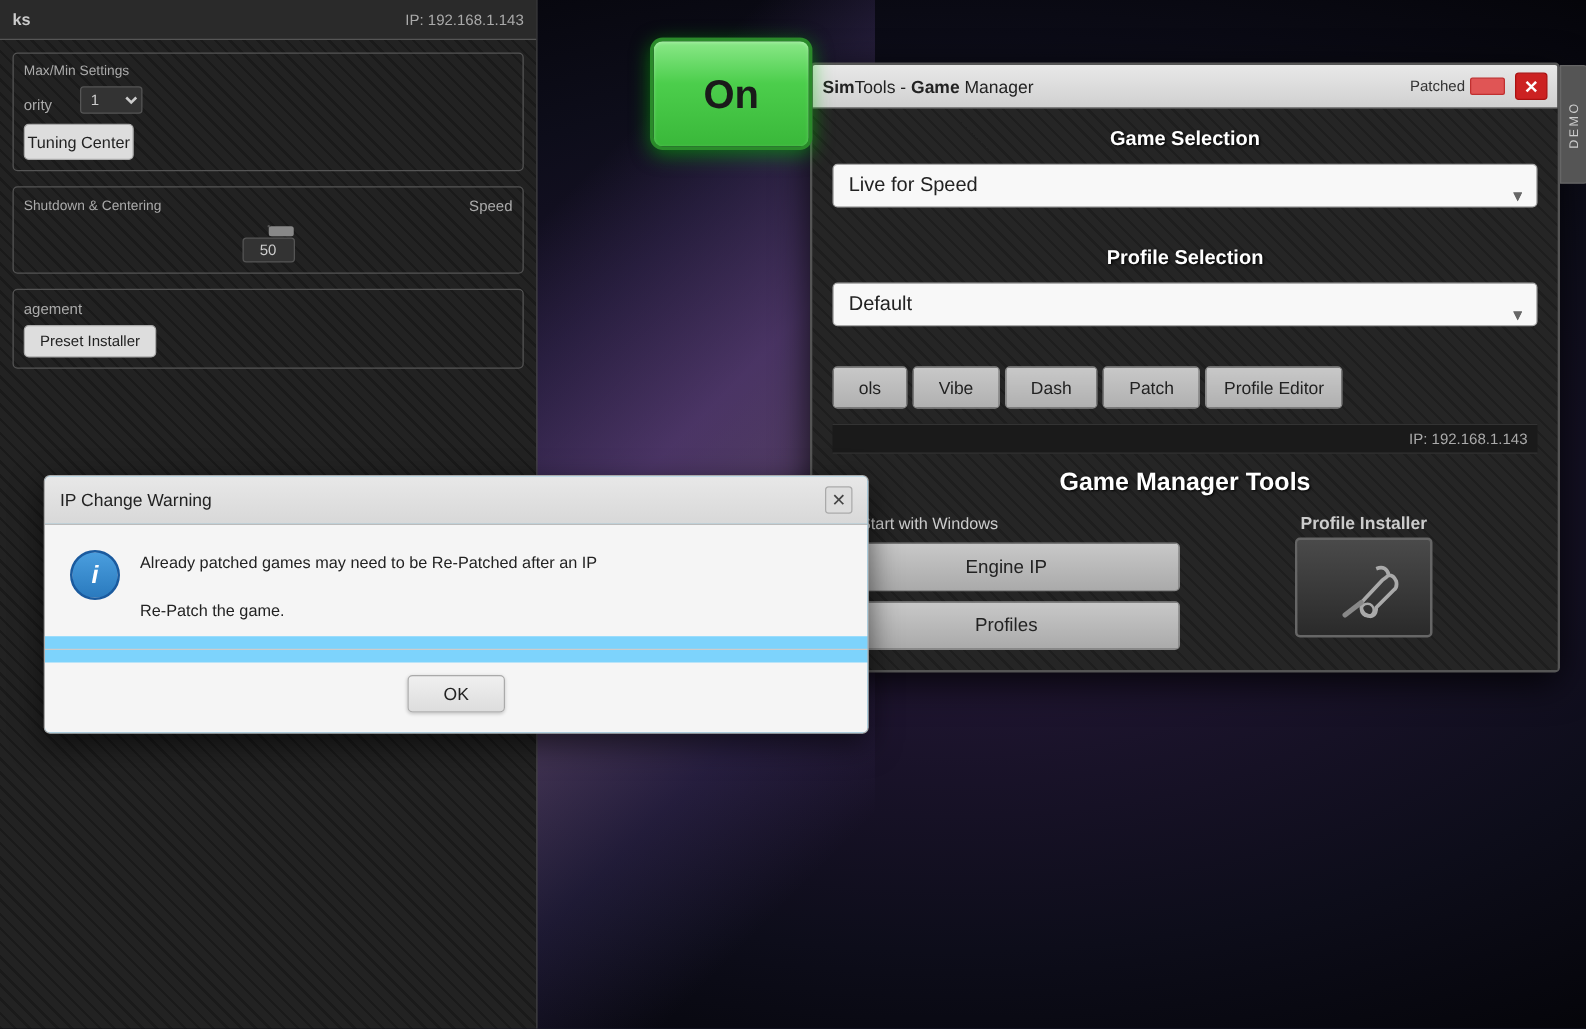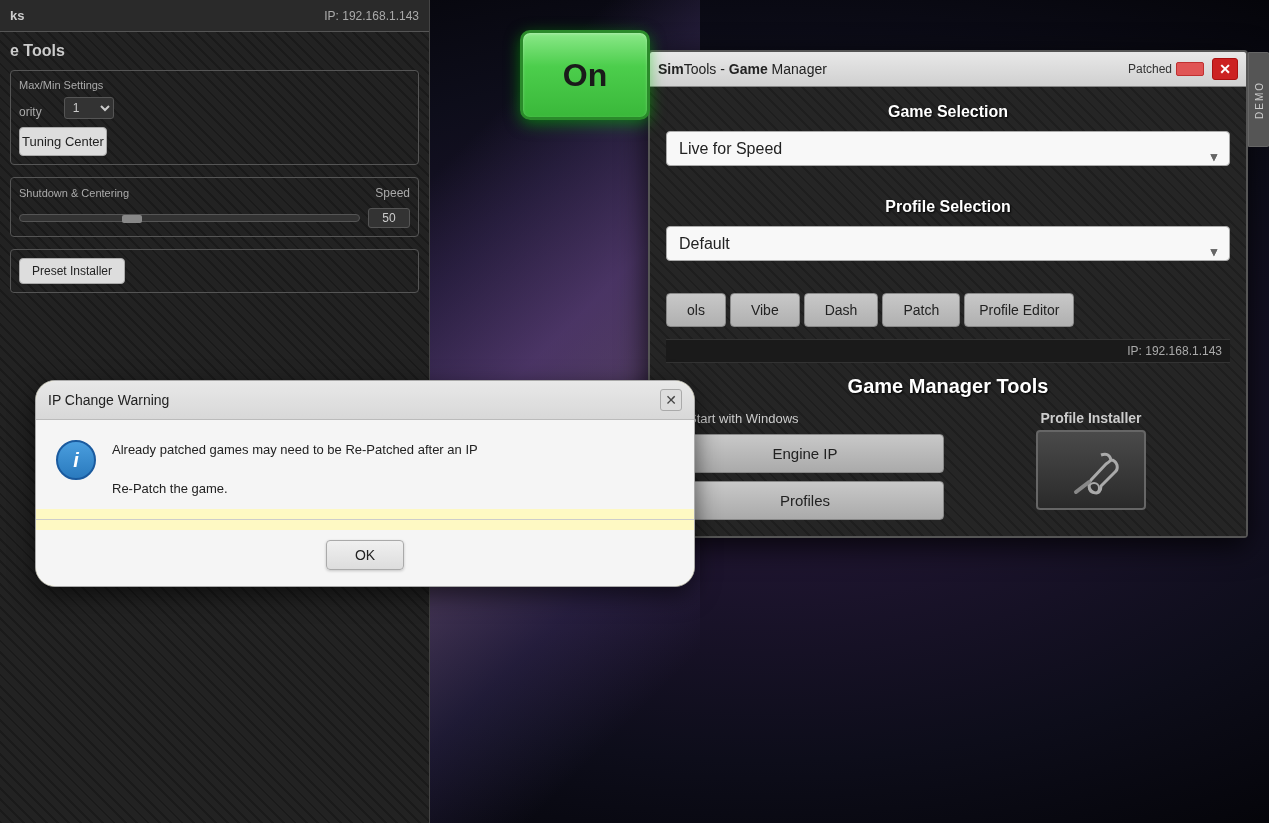--- a/index.html
+++ b/index.html
@@ -160,20 +160,21 @@
       padding: 2px 6px;
       border-radius: 3px;
       width: 40px;
       text-align: center;
     }
 
     .slider-container {
       display: flex;
       align-items: center;
       gap: 8px;
+      flex-direction: column;
     }
 
     .slider-track {
       flex: 1;
       height: 8px;
       background: #333;
       border: 1px solid #555;
       border-radius: 4px;
       position: relative;
     }
@@ -493,23 +494,23 @@
       align-items: center;
       justify-content: center;
     }
 
     
     .ip-warning-dialog {
       position: absolute;
       top: 380px;
       left: 35px;
       width: 660px;
-      background: #fef9c3;
+      background: #7dd3fc;
       border: 1px solid #aaa;
-      border-radius: 20px;
+      border-radius: 5px;
       box-shadow: 0 8px 25px rgba(0,0,0,0.6);
       z-index: 20;
       overflow: hidden;
     }
 
     .dialog-titlebar {
       display: flex;
       align-items: center;
       justify-content: space-between;
       background: linear-gradient(180deg, #e8e8e8 0%, #d8d8d8 100%);
@@ -600,21 +601,20 @@
 <div class="bg-wallpaper"></div>
 <div class="bg-feather"></div>
 
 <div class="left-panel">
   <div class="left-panel-header">
     <span class="left-panel-title">ks</span>
     <span class="left-panel-ip">IP: 192.168.1.143</span>
   </div>
 
   <div class="e-tools-section">
-    <div class="e-tools-title">e Tools</div>
 
     <div class="maxmin-group">
       <div class="maxmin-label">Max/Min Settings</div>
       <div class="priority-row">
         <span class="priority-label">ority</span>
         <select class="priority-select">
           <option>1</option>
         </select>
       </div>
       <button class="tuning-center-btn">Tuning Center</button>
@@ -627,20 +627,21 @@
       </div>
       <div class="slider-container">
         <div class="slider-track">
           <div class="slider-thumb"></div>
         </div>
         <input type="text" class="speed-value" value="50" readonly="" style="background: rgb(51, 51, 51); color: rgb(204, 204, 204); border: 1px solid rgb(85, 85, 85); width: 42px; text-align: center; font-size: 12px;">
       </div>
     </div>
 
     <div class="management-group">
+      <div class="management-label">agement</div>
       <button class="preset-installer-btn">Preset Installer</button>
     </div>
   </div>
 </div>
 
 <div class="on-button">
   <span class="on-button-text">On</span>
 </div>
 
 <div class="game-manager-window" style="position:absolute; top:50px; left:648px; width:600px;">

